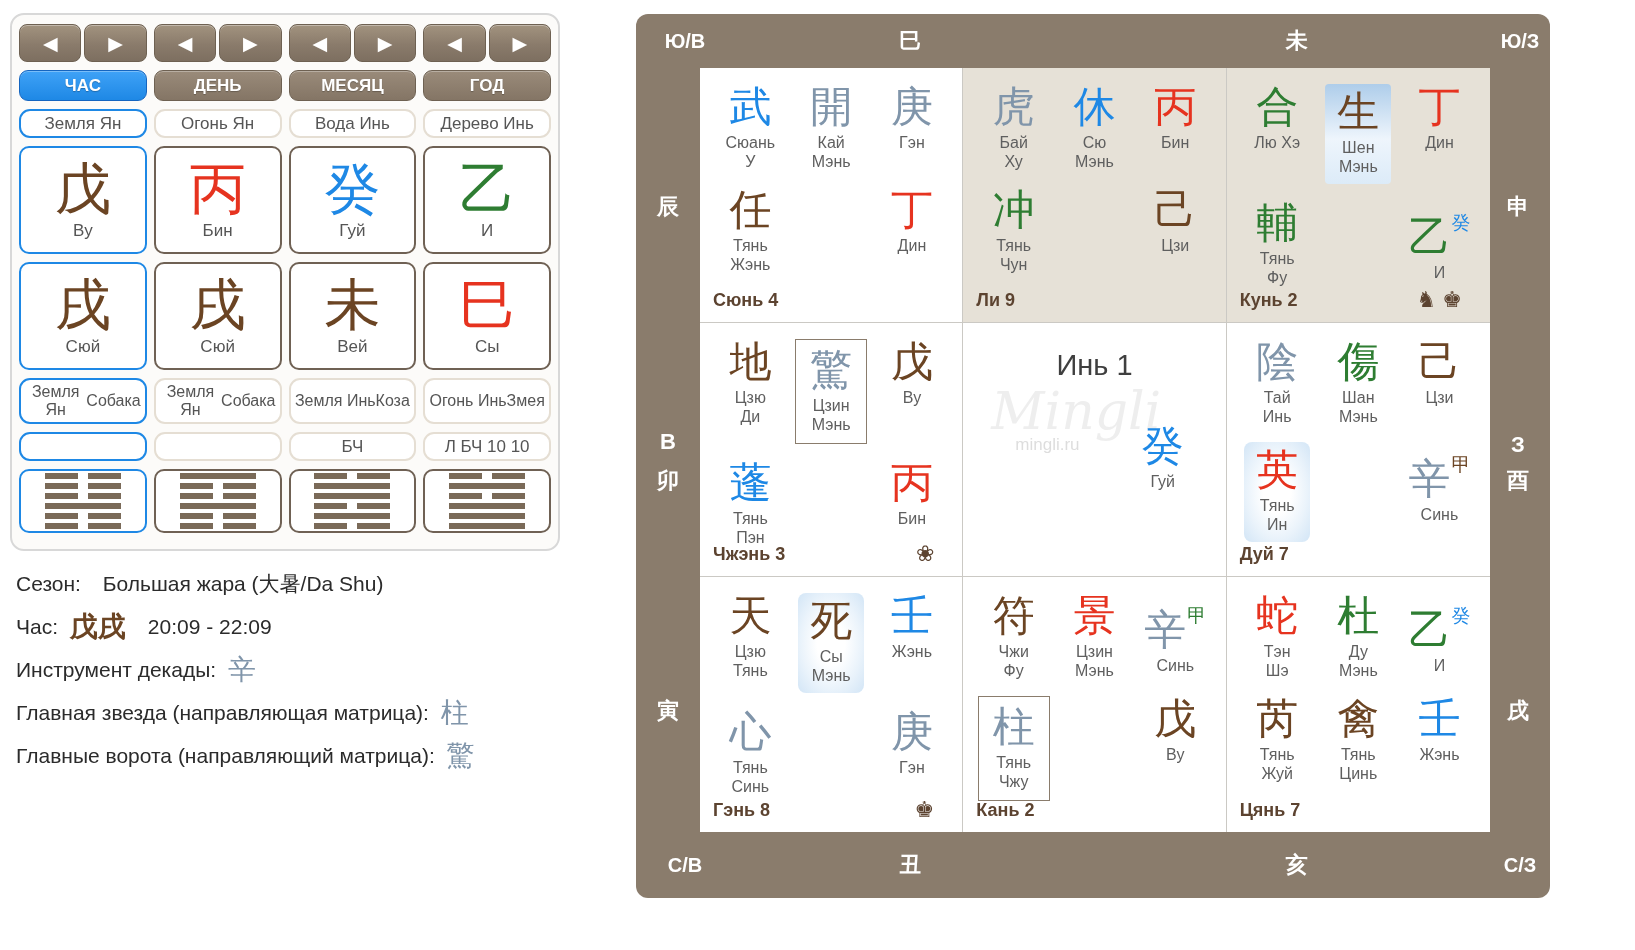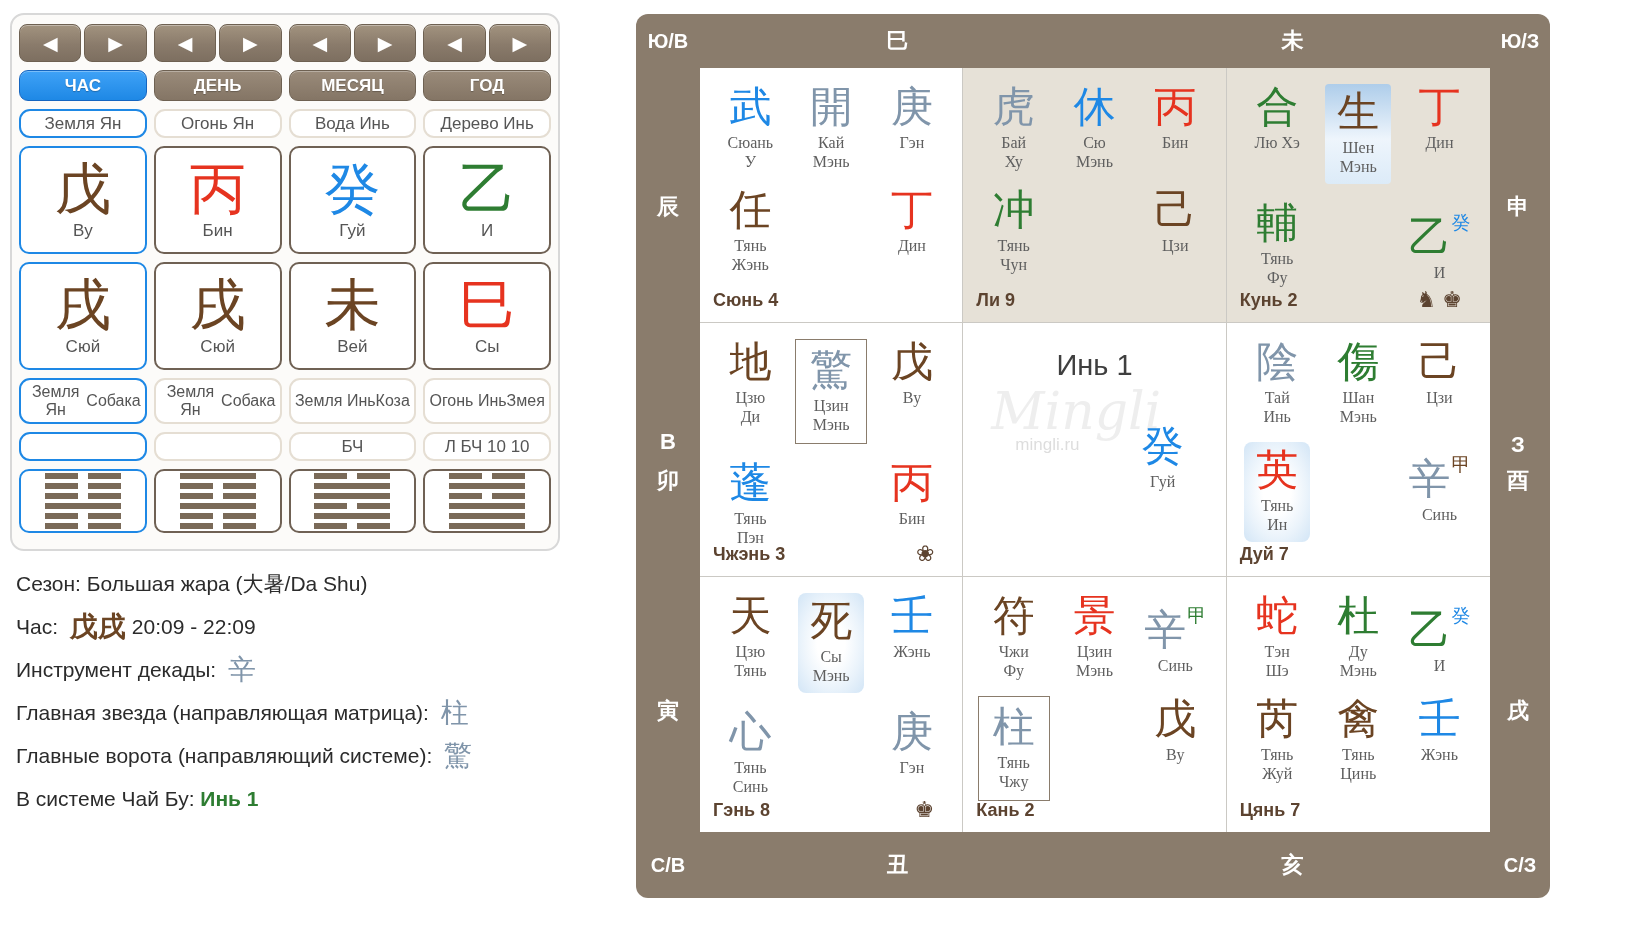--- a/index.html
+++ b/index.html
@@ -42,58 +42,58 @@
   .hline{ width:76px; height:6px; display:flex; justify-content:space-between; }
   .hline .seg{ background:#7a6a58; height:6px; }
   .hline.solid .seg{ width:76px; }
   .hline.broken .seg{ width:33px; }
 
   
   .info-block{ position:absolute; left:16px; top:568px; width:610px; }
   .info-line{ margin-bottom:11px; font-size:21px; color:#2b2b2b; line-height:32px; }
   .info-cjk{ font-size:28px; font-weight:bold; margin:0 6px; vertical-align:-2px; }
   .info-cjk.thin{ font-weight:normal; }
-  .info-val{ margin-left:0; }
+  .info-val{ margin-left:16px; }
   .info-val.green{ color:#2e7d32; font-weight:bold; }
 
   
   .board{ position:absolute; left:636px; top:14px; width:914px; height:884px;
     background:#8a7c6c; border-radius:12px; }
   .bgrid{ position:absolute; left:64px; top:54px; width:790px; height:764px;
     display:grid; grid-template-columns:repeat(3,1fr); grid-template-rows:repeat(3,1fr);
     background:#fff; border-radius:3px; }
   .palace{ position:relative; background:#fff; border-right:1px solid #cbc9c4; border-bottom:1px solid #cbc9c4; }
   .palace:nth-child(3n){ border-right:none; }
   .palace:nth-child(n+7){ border-bottom:none; }
   .palace.beige{ background:#e6e1d7; }
 
   .p-grid{ display:grid; grid-template-columns:repeat(3,1fr); grid-auto-rows:auto;
     justify-items:center; align-items:start; padding:16px 10px 0; row-gap:16px; }
   .item{ text-align:center; }
   .ch{ font-size:42px; line-height:46px; white-space:nowrap; }
   .ch .sup{ font-size:19px; vertical-align:22px; margin-left:1px; }
-  .cap{ font-size:16px; color:#5f5f5f; line-height:19px; margin-top:3px;font-family:Liberation Serif, serif; }
+  .cap{ font-size:16px; color:#5f5f5f; line-height:19px; margin-top:3px; }
   .item.hl-grad{ background:linear-gradient(180deg,#aecdea 0%,#eef5fc 55%,#dcebf8 100%);
     border-radius:4px; padding:5px 12px 8px; }
   .item.hl-glow{ background:radial-gradient(ellipse at center,#ffffff 30%,#eaf3fb 65%,#d2e5f6 100%);
     border-radius:8px; padding:5px 12px 8px; }
   .item.boxed{ border:1px solid #8a7c6c; padding:7px 14px 9px; }
 
   .p-name{ position:absolute; left:13px; bottom:11px; font-size:18px; font-weight:bold; color:#5c4330; }
   .p-icons{ position:absolute; right:22px; bottom:9px; font-size:22px; color:#5c4330; letter-spacing:6px; }
 
   .center-title{ text-align:center; margin-top:26px; font-size:29px; color:#3f3f3f; }
   .center-stem{ position:absolute; right:42px; top:100px; text-align:center; }
   .watermark{ position:absolute; left:28px; top:58px; pointer-events:none; }
   .wm1{ font-family:"DejaVu Serif", serif; font-style:italic; font-size:52px; color:rgba(120,120,120,.13); }
   .wm2{ font-size:17px; color:rgba(120,120,120,.25); margin-left:24px; margin-top:-6px; }
 
   
   .f-top,.f-bottom{ position:absolute; left:0; width:100%; height:54px; display:flex; align-items:center;
-    color:#fff; font-weight:bold; font-size:20px; }
+    color:#fff; font-weight:bold; font-size:20px;padding-left:17px; }
   .f-top{ top:0; } .f-bottom{ top:818px; height:66px; }
   .f-corner{ width:64px; text-align:center; flex:none; }
   .f-corner.right{ width:60px; }
   .f-mid{ flex:1; text-align:center; font-size:22px; }
   .f-side-label{ position:absolute; color:#fff; font-weight:bold; font-size:22px; text-align:center; }
 </style>
 </head>
 <body>
 
 <div class="ctrl-panel">
@@ -303,22 +303,21 @@
         </div>
       </div>
     </div>
 </div>
 
 <div class="info-block" id="info-block">
     <div class="info-line"><span>Сезон: </span><span class="info-val">Большая жара (大暑/Da Shu)</span></div>
     <div class="info-line"><span>Час: </span><span class="info-cjk" style="color: rgb(107, 68, 35);">戊戌</span><span class="info-val">20:09 - 22:09</span></div>
     <div class="info-line"><span>Инструмент декады: </span><span class="info-cjk thin" style="color: rgb(128, 149, 170);">辛</span></div>
     <div class="info-line"><span>Главная звезда (направляющая матрица): </span><span class="info-cjk thin" style="color: rgb(128, 149, 170);">柱</span></div>
-    <div class="info-line"><span>Главные ворота (направляющий системе): </span><span class="info-cjk thin" style="color: rgb(128, 149, 170);">驚</span></div>
-    <div class="info-line"><span>В системе Чай Бу: </span><span class="info-val green">Инь 1</span></div>
+    <div class="info-line"><span>Главные ворота (направляющий матрица): </span><span class="info-cjk thin" style="color: rgb(128, 149, 170);">驚</span></div>
   </div>
 
 <div class="board">
   <div class="f-top" id="frame-top">
       <span class="f-corner">Ю/В</span>
       <span class="f-mid">巳</span>
       <span class="f-mid">未</span>
       <span class="f-corner right">Ю/З</span>
     </div>
   <div class="f-bottom" id="frame-bottom">

